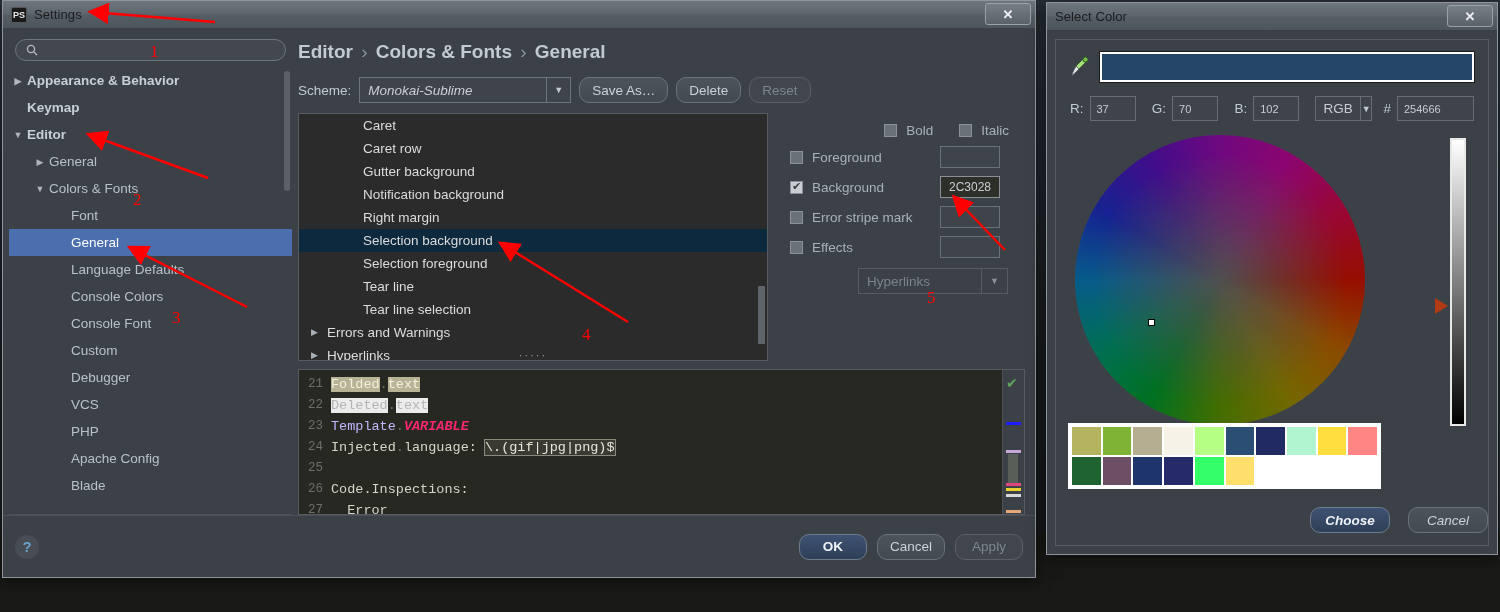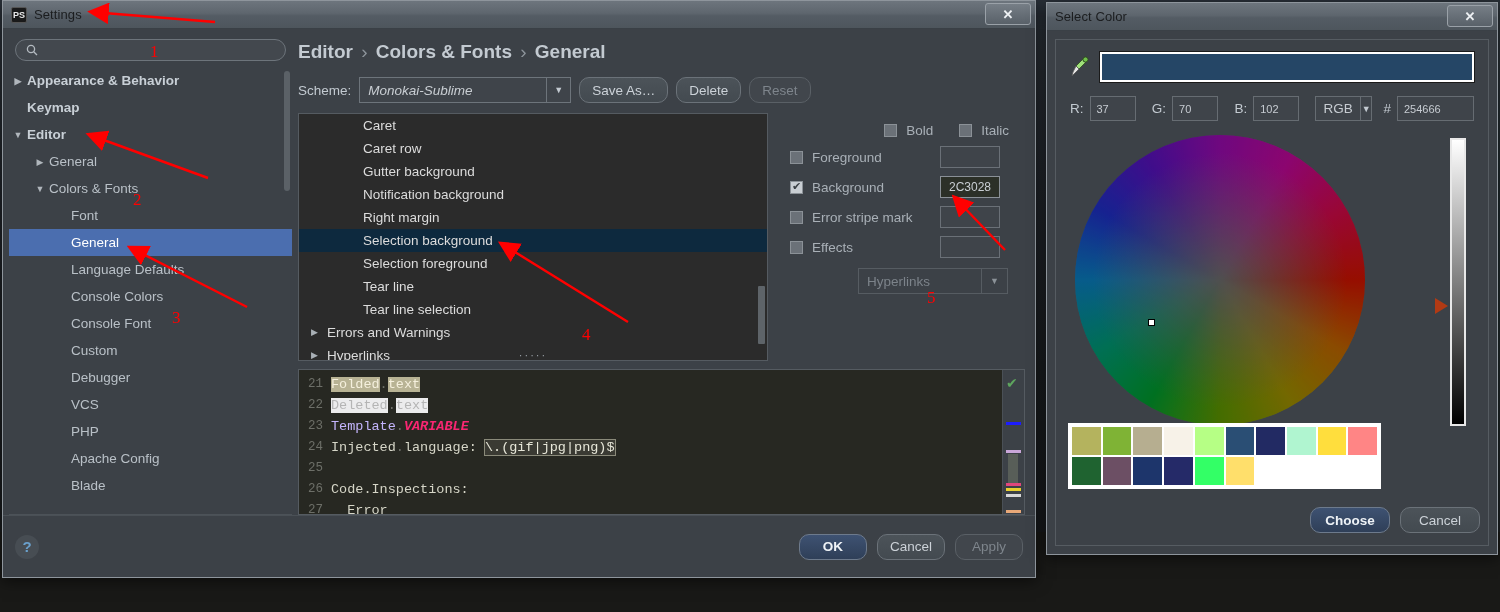--- a/index.html
+++ b/index.html
@@ -302,21 +302,21 @@
     width: 0; height: 0; border-top: 8px solid transparent; border-bottom: 8px solid transparent;
     border-left: 13px solid #b23a14;
   }
 
   .swatches {
     position: absolute; left: 12px; bottom: 56px; width: 313px;
     border: 2px solid #ffffff; background: #ffffff; padding: 2px;
     display: grid; grid-template-columns: repeat(10, 1fr); gap: 2px;
   }
   .swatches div { height: 28px; }
-  .selcolorbtns { position: absolute; right: 8px; bottom: 12px; display: flex; gap: 10px; }
+  .selcolorbtns { position: absolute; right: 0; bottom: 12px; display: flex; gap: 18px; font-style: italic; }
 
   
   #annot { position: absolute; inset: 0; pointer-events: none; }
   .anum {
     position: absolute; color: #ff0000; font-size: 17px;
     font-family: "Liberation Serif", serif;
   }
 </style>
 </head>
 <body>

